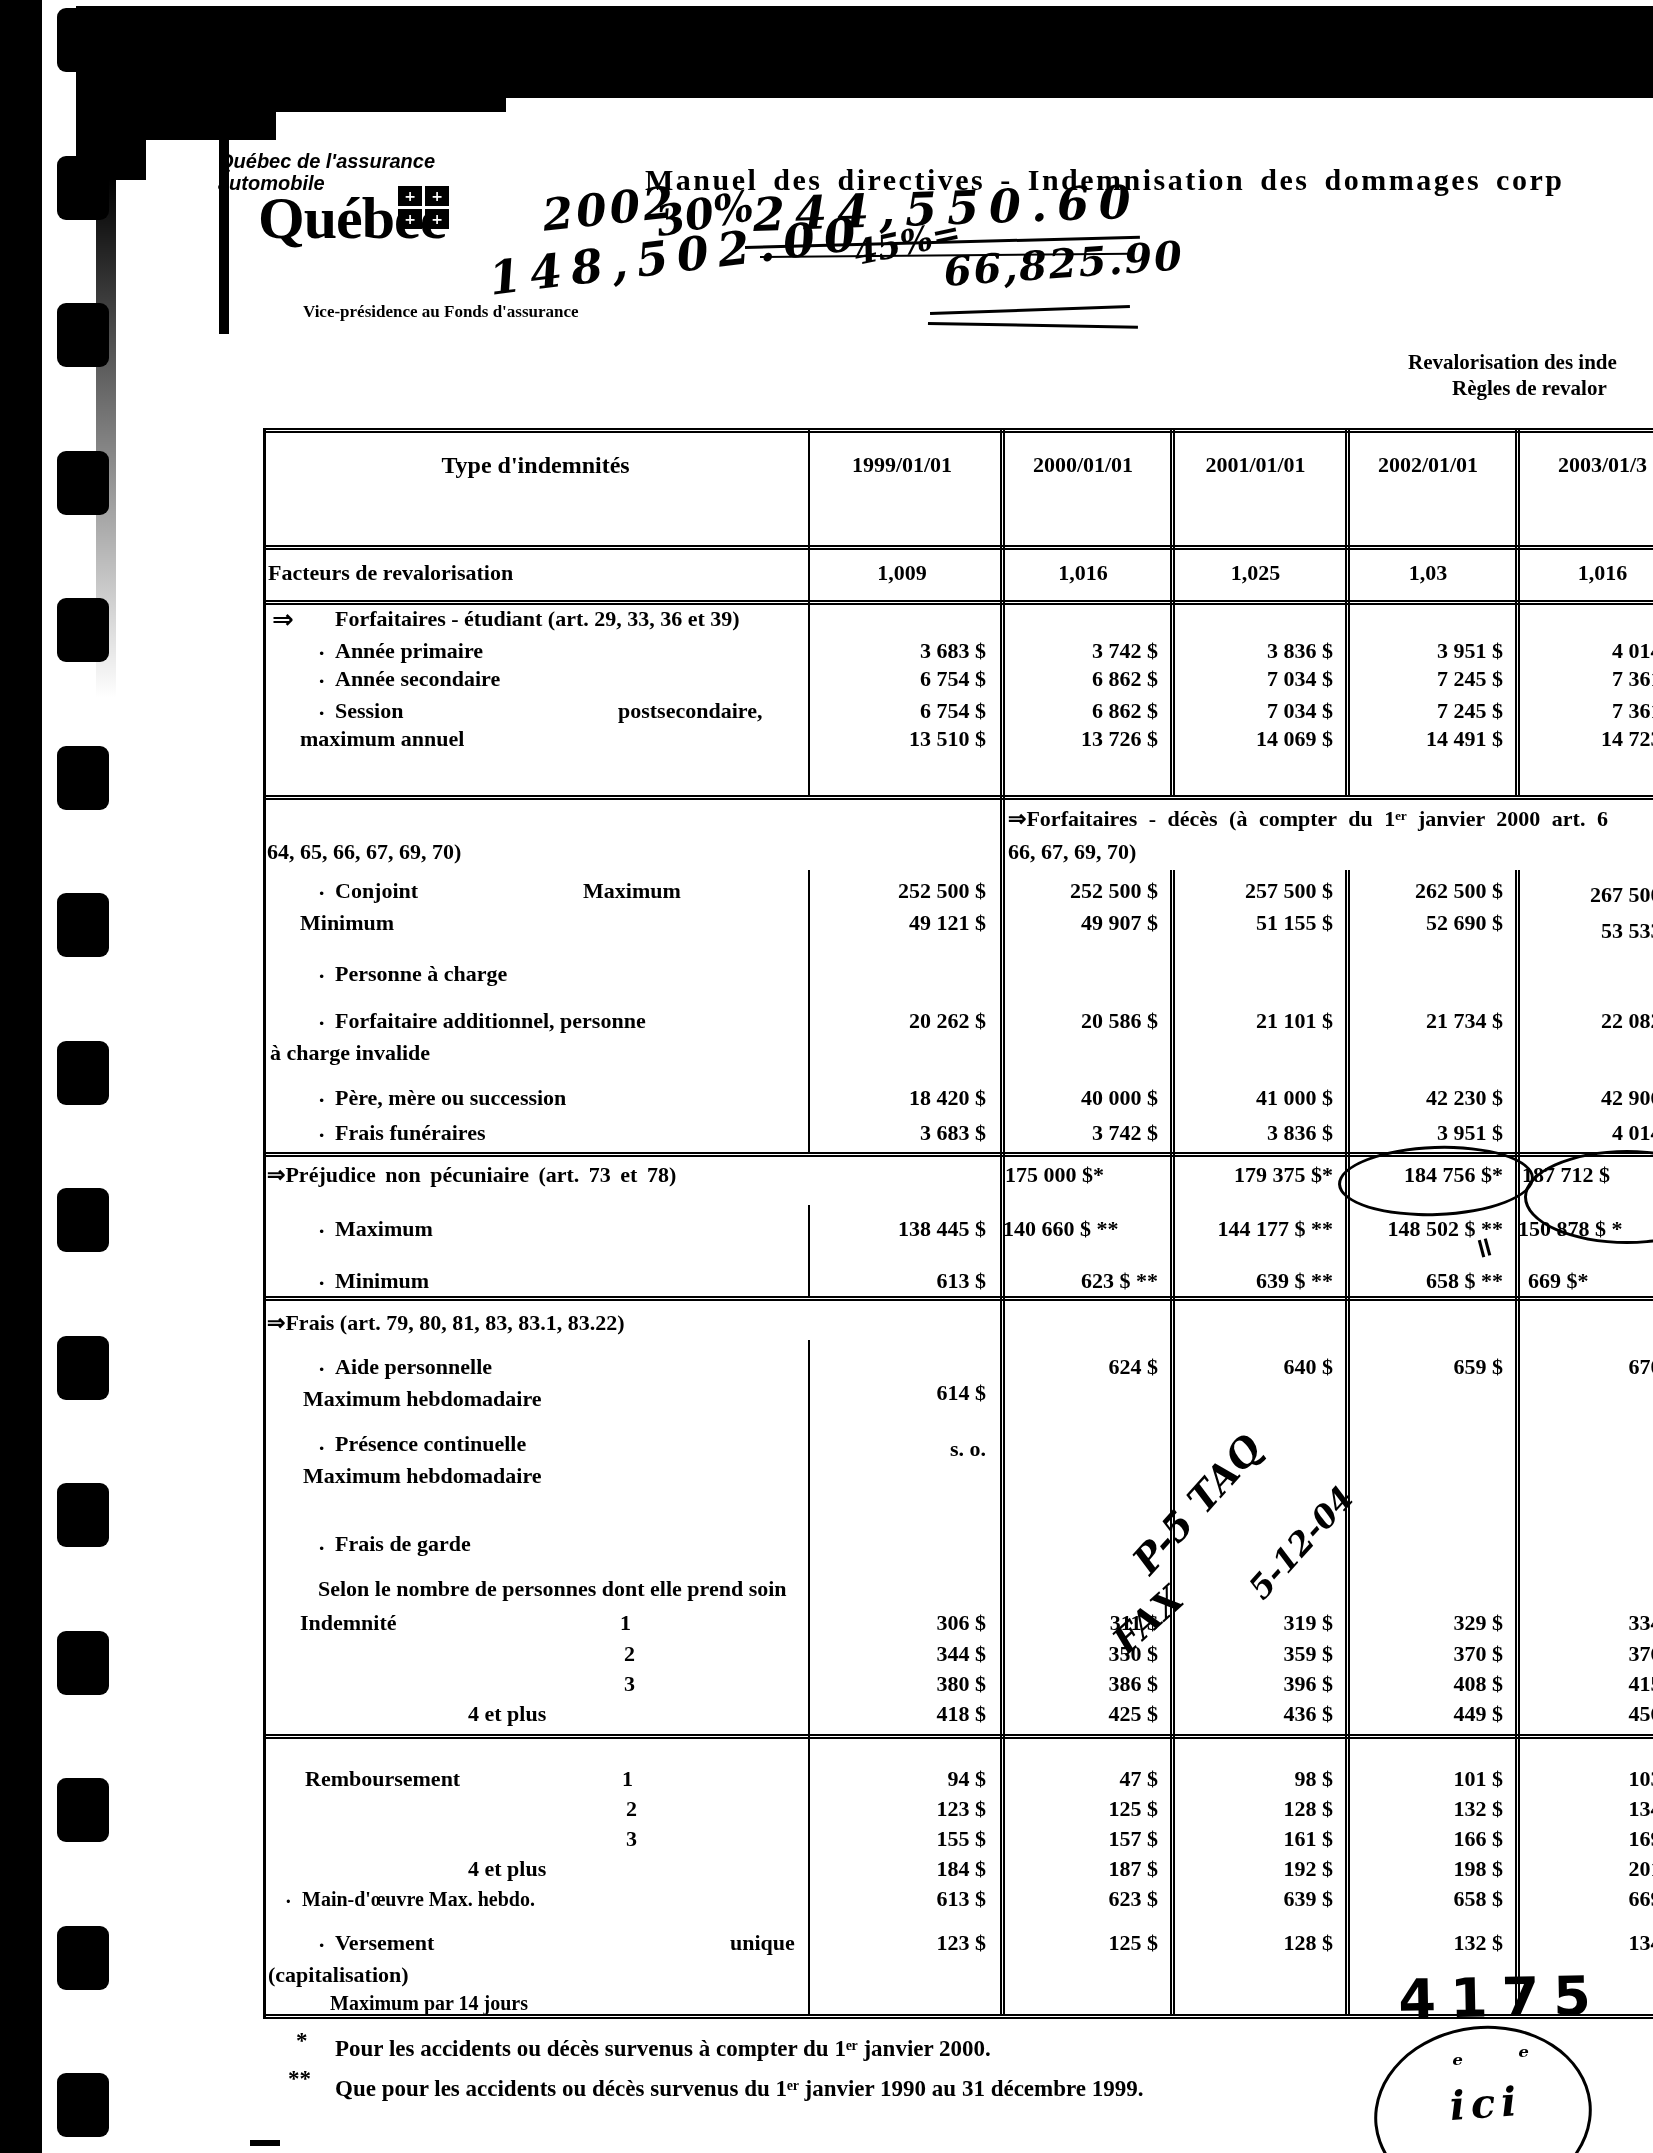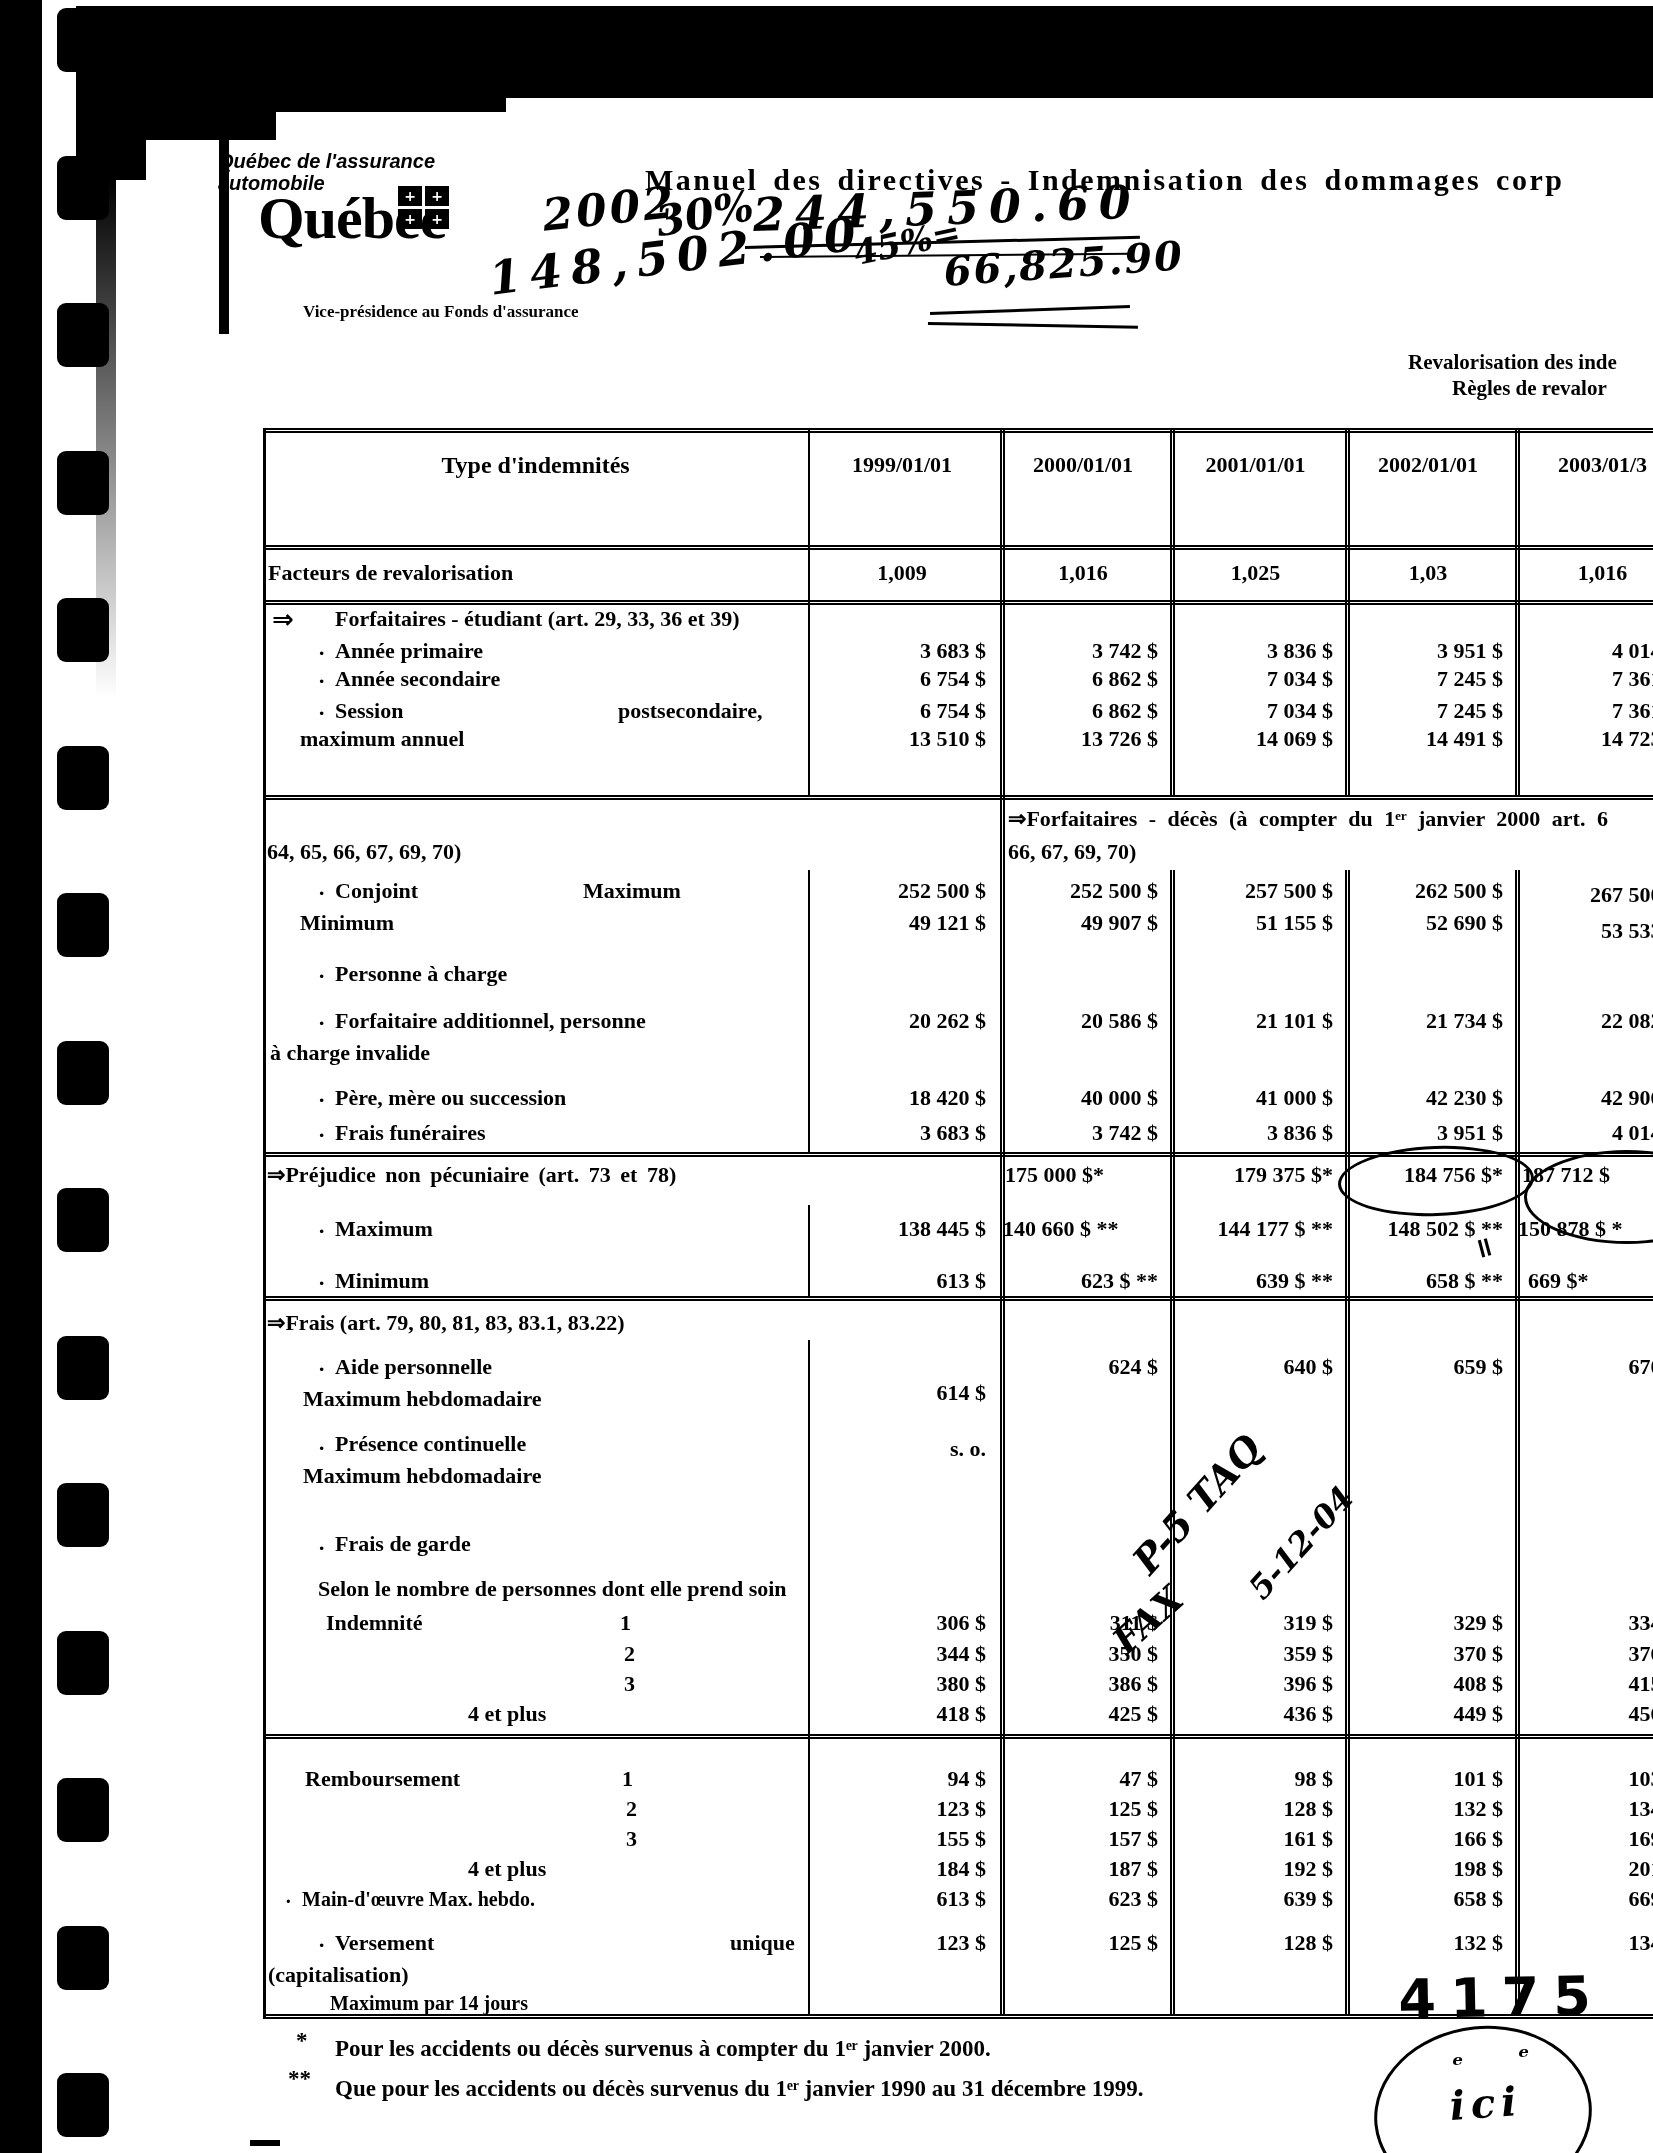--- a/index.html
+++ b/index.html
@@ -233,21 +233,21 @@
   <div class="v c3" style="top:1354px">640 $</div>
   <div class="v c4" style="top:1354px">659 $</div>
   <div class="v c5" style="top:1354px">670 $</div>
   <div class="b" style="top:1435px">·</div>
   <div class="L" style="left:335px;top:1431px">Présence continuelle</div>
   <div class="L" style="left:303px;top:1463px">Maximum hebdomadaire</div>
   <div class="v c1" style="top:1436px">s. o.</div>
   <div class="b" style="top:1535px">·</div>
   <div class="L" style="left:335px;top:1531px">Frais de garde</div>
   <div class="L" style="left:318px;top:1576px">Selon le nombre de personnes dont elle prend soin</div>
-  <div class="L u" style="left:326px;top:1610px">Indemnité</div>
+  <div class="L u" style="left:300px;top:1610px">Indemnité</div>
   <div class="L" style="left:620px;top:1610px">1</div>
   <div class="v c1" style="top:1610px">306 $</div>
   <div class="v c2" style="top:1610px">311 $</div>
   <div class="v c3" style="top:1610px">319 $</div>
   <div class="v c4" style="top:1610px">329 $</div>
   <div class="v c5" style="top:1610px">334 $</div>
   <div class="L" style="left:624px;top:1641px">2</div>
   <div class="v c1" style="top:1641px">344 $</div>
   <div class="v c2" style="top:1641px">350 $</div>
   <div class="v c3" style="top:1641px">359 $</div>

